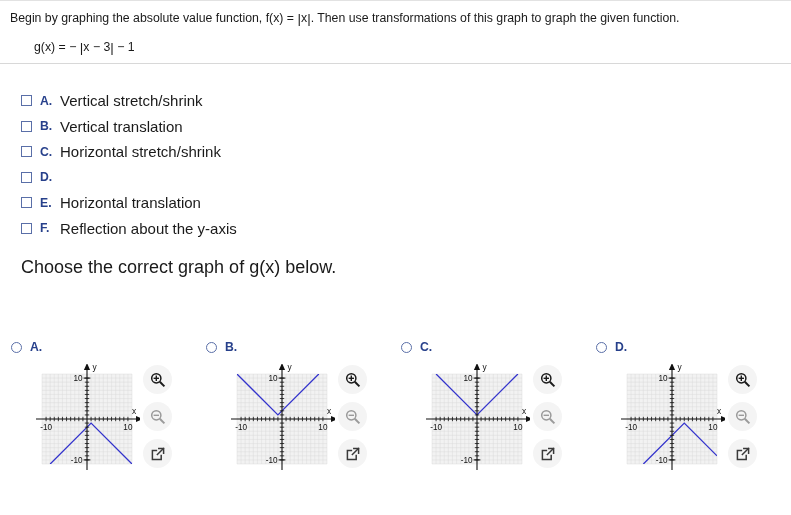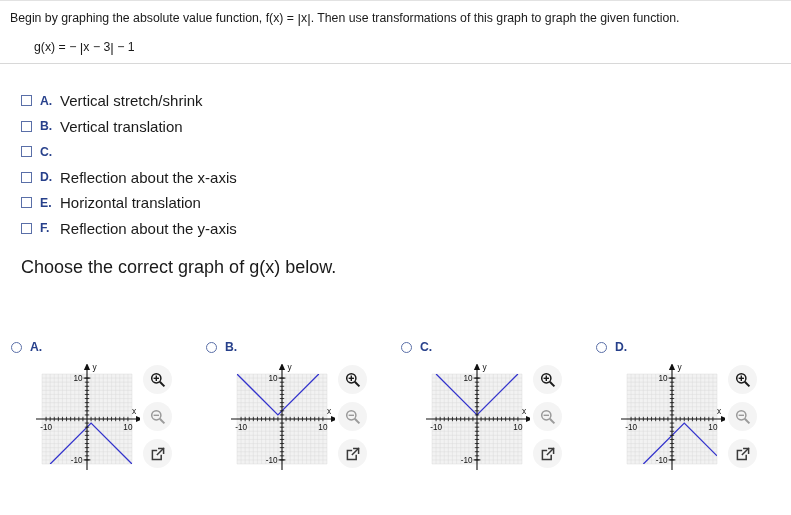--- a/index.html
+++ b/index.html
@@ -108,25 +108,25 @@
         <span class="cb-label">Vertical stretch/shrink</span>
       </div>
       <div class="choice-row">
         <span class="cb"></span>
         <span class="cb-letter">B.</span>
         <span class="cb-label">Vertical translation</span>
       </div>
       <div class="choice-row">
         <span class="cb"></span>
         <span class="cb-letter">C.</span>
+        <span class="cb-label">Horizontal stretch/shrink</span>
       </div>
       <div class="choice-row">
         <span class="cb"></span>
         <span class="cb-letter">D.</span>
-        <span class="cb-label">Reflection about the x-axis</span>
       </div>
       <div class="choice-row">
         <span class="cb"></span>
         <span class="cb-letter">E.</span>
         <span class="cb-label">Horizontal translation</span>
       </div>
       <div class="choice-row">
         <span class="cb"></span>
         <span class="cb-letter">F.</span>
         <span class="cb-label">Reflection about the y-axis</span>

